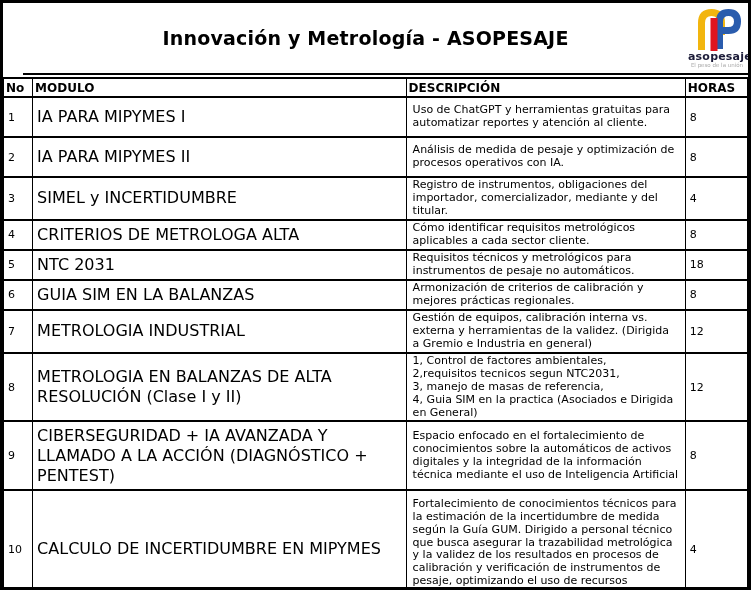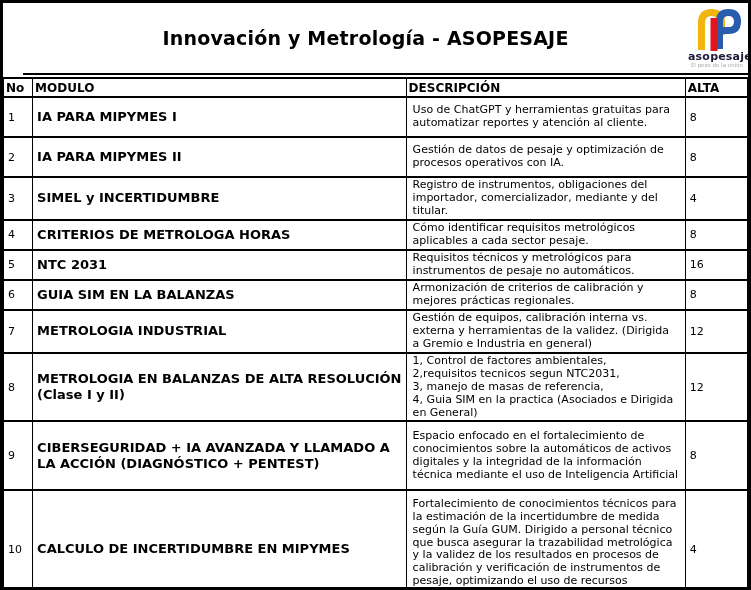--- a/index.html
+++ b/index.html
@@ -30,21 +30,21 @@
     border-top:2px solid #000; border-bottom:2px solid #000;
     padding:1px 4px; text-align:left; vertical-align:middle;
     box-sizing:border-box; overflow:hidden;
   }
   th { font-size:12px; font-weight:bold; height:19px; padding:0 2px; }
   .col-no { width:29px; }
   .col-mod { width:372px; }
   .col-desc { width:278px; }
   .col-horas { width:62px; }
   td.no, td.horas { font-size:11px; }
-  td.mod { font-weight:bold; font-size:13px; line-height:1.25; }
+  td.mod { font-weight:normal; font-size:16px; line-height:1.25; }
   td.desc { font-size:11px; line-height:1.18; white-space:pre-line; padding:1px 6px;margin-left:8px; }
   tr.h40 { height:40px; } tr.h41 { height:41px; } tr.h27 { height:27px; }
   tr.h42 { height:42px; } tr.h60 { height:60px; } tr.h69 { height:69px; }
   tr.h118 { height:118px; }
 </style>
 </head>
 <body>
 
 <div class="page">
 
@@ -70,53 +70,53 @@
       <col class="col-no">
         <col class="col-mod">
         <col class="col-desc">
         <col class="col-horas">
     </colgroup>
     <thead>
       <tr>
         <th>No</th>
         <th>MODULO</th>
         <th>DESCRIPCIÓN</th>
-        <th>ALTA</th>
+        <th>HORAS</th>
       </tr>
     </thead>
     <tbody>
       <tr class="h40">
         <td class="no">1</td>
         <td class="mod">IA PARA MIPYMES I</td>
         <td class="desc">Uso de ChatGPT y herramientas gratuitas para automatizar reportes y atención al cliente.</td>
         <td class="horas">8</td>
       </tr>
       <tr class="h40">
         <td class="no">2</td>
         <td class="mod">IA PARA MIPYMES II</td>
-        <td class="desc">Gestión de datos de pesaje y optimización de procesos operativos con IA.</td>
+        <td class="desc">Análisis de medida de pesaje y optimización de procesos operativos con IA.</td>
         <td class="horas">8</td>
       </tr>
       <tr class="h41">
         <td class="no">3</td>
         <td class="mod">SIMEL y INCERTIDUMBRE</td>
         <td class="desc">Registro de instrumentos, obligaciones del importador, comercializador, mediante y del titular.</td>
         <td class="horas">4</td>
       </tr>
       <tr class="h27">
         <td class="no">4</td>
-        <td class="mod">CRITERIOS DE METROLOGA HORAS</td>
-        <td class="desc">Cómo identificar requisitos metrológicos aplicables a cada sector pesaje.</td>
+        <td class="mod">CRITERIOS DE METROLOGA ALTA</td>
+        <td class="desc">Cómo identificar requisitos metrológicos aplicables a cada sector cliente.</td>
         <td class="horas">8</td>
       </tr>
       <tr class="h27">
         <td class="no">5</td>
         <td class="mod">NTC 2031</td>
         <td class="desc">Requisitos técnicos y metrológicos para instrumentos de pesaje no automáticos.</td>
-        <td class="horas">16</td>
+        <td class="horas">18</td>
       </tr>
       <tr class="h27">
         <td class="no">6</td>
         <td class="mod">GUIA SIM EN LA BALANZAS</td>
         <td class="desc">Armonización de criterios de calibración y mejores prácticas regionales.</td>
         <td class="horas">8</td>
       </tr>
       <tr class="h42">
         <td class="no">7</td>
         <td class="mod">METROLOGIA INDUSTRIAL</td>

